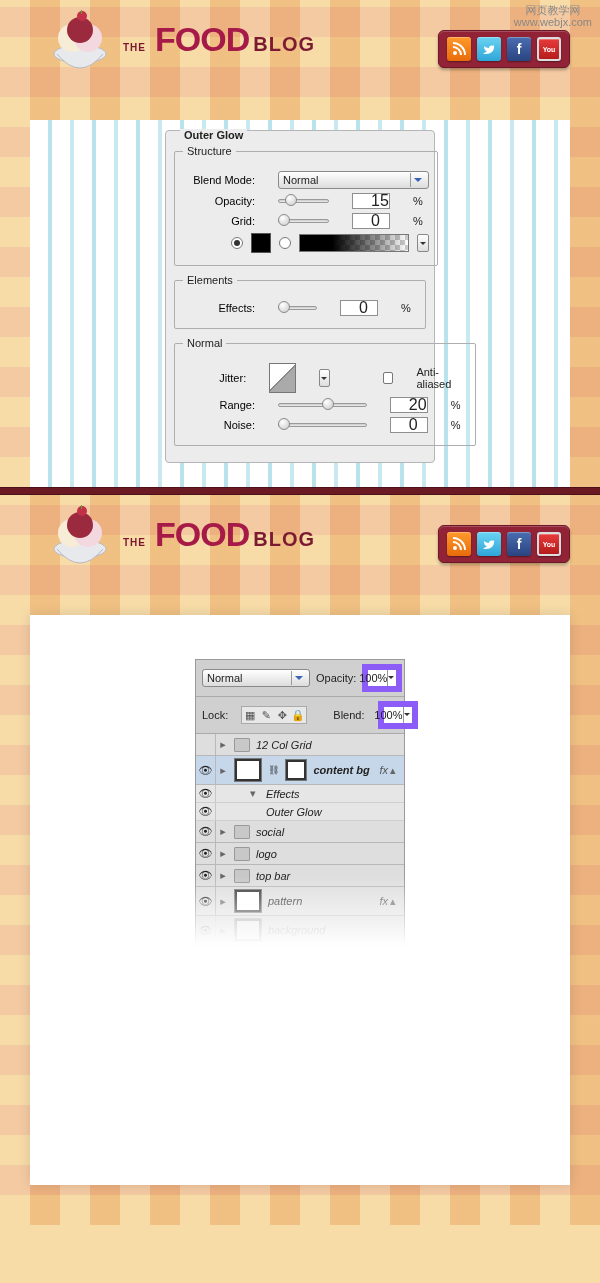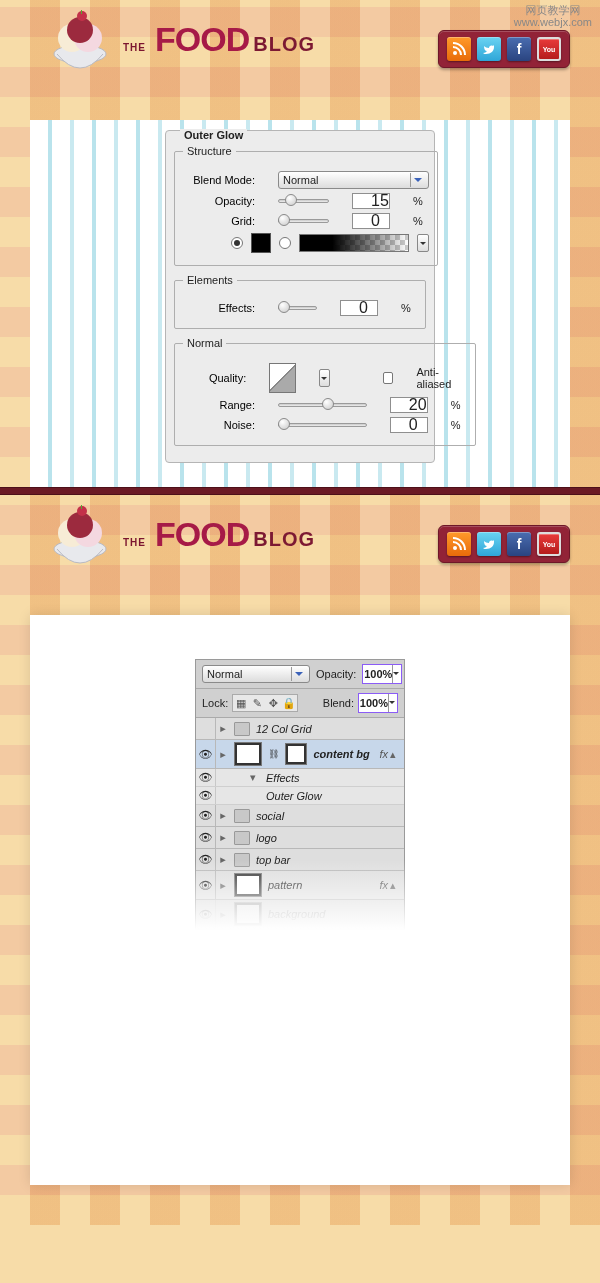--- a/index.html
+++ b/index.html
@@ -58,24 +58,24 @@
   .gradbar{width:110px;height:18px;border:1px solid #777;background:linear-gradient(90deg,#000 0%,#000 30%,rgba(0,0,0,0) 100%), repeating-conic-gradient(#ccc 0 25%,#fff 0 50%) 0 0/10px 10px;}
   .grad-caret{width:12px;height:18px;border:1px solid #888;border-radius:2px;background:linear-gradient(#fff,#ddd);display:flex;align-items:center;justify-content:center;}
   .grad-caret::after{content:"";border:3px solid transparent;border-top-color:#333;margin-top:3px;}
   .contour{width:30px;height:30px;border:1px solid #777;background:linear-gradient(135deg,#fff 0 49%,#888 49% 52%,#aaa 52% 100%);}
   .chk{width:12px;height:12px;border:1px solid #777;border-radius:2px;background:#fff;display:inline-block;}
 
   
   .layerspanel{width:210px;margin:26px auto 0;border:1px solid #9a9a9a;background:#d7d7d7;font-size:10px;color:#222;position:relative;}
   .lp-top{display:flex;align-items:center;gap:6px;padding:4px 6px;border-bottom:1px solid #aaa;background:#d0d0d0;}
   .lp-top .select{min-width:108px;}
-  .minibox{width:40px;height:20px;border:1px solid #8b5cf6;background:#fff;display:flex;align-items:center;justify-content:flex-end;padding:0 2px;font-weight:bold;}
+  .minibox{width:40px;height:28px;border:6px solid #8b5cf6;background:#fff;display:flex;align-items:center;justify-content:flex-end;padding:0 2px;}
   .minibox .mc{width:10px;border-left:1px solid #999;height:100%;display:flex;align-items:center;justify-content:center;}
   .minibox .mc::after{content:"";border:3px solid transparent;border-top-color:#333;margin-top:2px;}
-  .lp-lock{display:flex;align-items:center;gap:4px;padding:4px 6px;border-bottom:1px solid #aaa;background:#d0d0d0;}
+  .lp-lock{display:flex;align-items:center;gap:13px;padding:4px 6px;border-bottom:1px solid #aaa;background:#d0d0d0;}
   .lockicons{display:flex;gap:2px;border:1px solid #aaa;background:#e8e8e8;padding:1px;}
   .li{width:14px;height:14px;display:flex;align-items:center;justify-content:center;color:#555;}
   .layer{display:flex;align-items:center;border-bottom:1px solid #b8b8b8;background:#dedede;min-height:22px;}
   .layer.sel{background:#c7d7ea;}
   .eye{width:20px;text-align:center;border-right:1px solid #b8b8b8;align-self:stretch;display:flex;align-items:center;justify-content:center;}
   .tri{width:14px;text-align:center;color:#666;}
   .fold{width:16px;height:14px;background:#c8c8c8;border:1px solid #999;border-radius:1px;margin:0 4px;}
   .thumb{width:28px;height:24px;background:#fff;border:1px solid #777;margin:2px 4px;box-shadow:0 0 0 2px #333 inset;}
   .lname{flex:1;padding-left:2px;font-style:italic;}
   .fx{font-style:italic;margin-right:2px;color:#555;}
@@ -181,21 +181,21 @@
               <div class="knob" style="left:0%"></div>
             </div>
           <div class="numbox">0</div>
           <span class="unit">%</span>
         </div>
       </fieldset>
 
       <fieldset>
         <legend>Normal</legend>
         <div class="row">
-          <label>Quality:</label>
+          <label>Jitter:</label>
           <span class="contour"></span>
           <span class="grad-caret"></span>
           <span style="width:8px"></span>
           <span class="chk"></span>
           <span>Anti-aliased</span>
         </div>
         <div class="row">
           <label>Range:</label>
           <div class="slider">
               <div class="track"></div>

